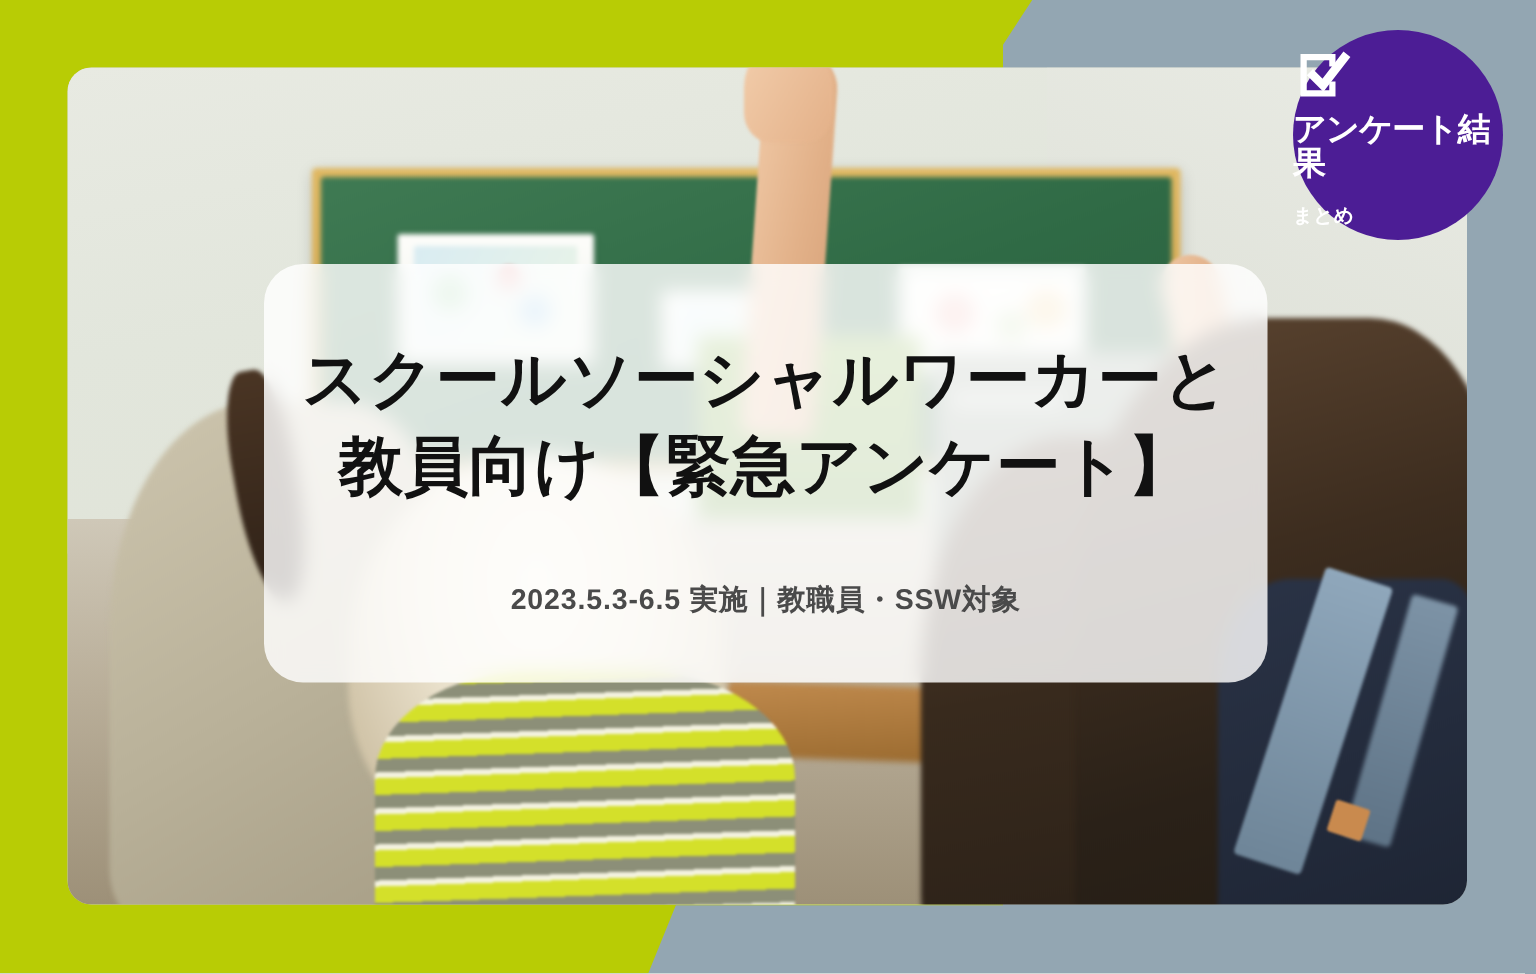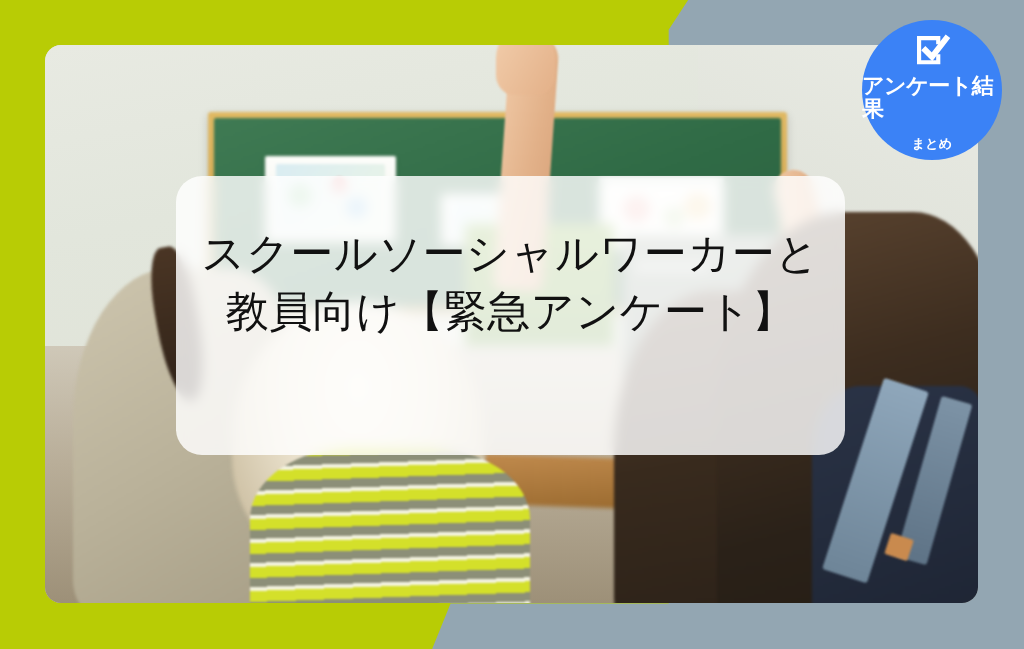--- a/index.html
+++ b/index.html
@@ -222,21 +222,21 @@
     width: 669px; height: 279px;
     background: rgba(255,255,255,.82);
     border-radius: 26px;
     backdrop-filter: blur(6px);
   }
   .title {
     position: absolute;
     left: 0; right: 0; top: 48px;
     text-align: center;
     color: #111;
-    font-weight: 400;
+    font-weight: 700;
     font-size: 43px;
     line-height: 1.35;
     letter-spacing: .01em;
     white-space: pre-line;
   }
   .subtitle {
     position: absolute;
     left: 0; right: 0; bottom: 42px;
     text-align: center;
     color: #4a4a4a;
@@ -244,24 +244,23 @@
     font-size: 19px;
     letter-spacing: .03em;
   }
 
   
   .badge {
     position: absolute;
     left: 862px; top: 20px;
     width: 140px; height: 140px;
     border-radius: 50%;
-    background: #3b82f6;
+    background: #4c1d95;
     display: flex;
     flex-direction: column;
-    align-items: center;
     justify-content: center;
     padding-top: 4px;
   }
   .badge-icon { width: 40px; height: 40px; margin-bottom: 3px; display:block; }
   .badge-main {
     color: #fff; font-weight: 700; font-size: 22px;
     letter-spacing: -.02em; line-height: 1.05;
   }
   .badge-sub {
     color: #fff; font-weight: 700; font-size: 13px;
@@ -307,20 +306,21 @@
       <div class="girl-right"></div>
       <div class="strap"></div>
       <div class="strap2"></div>
       <div class="buckle"></div>
     </div>
   </div>
 
   <div class="card">
     <div class="title">スクールソーシャルワーカーと
 教員向け【緊急アンケート】</div>
+    <div class="subtitle">2023.5.3-6.5 実施｜教職員・SSW対象</div>
   </div>
 
   <div class="badge">
     <svg class="badge-icon" viewBox="0 0 48 48" aria-hidden="true">
       <path d="M6 6 H34 V16 H29 V11 H11 V35 H29 V28 H34 V40 H6 Z" fill="#ffffff"></path>
       <path d="M16 23 L24 31 L41 9" stroke="#ffffff" stroke-width="7" fill="none" stroke-linecap="square" stroke-linejoin="miter"></path>
     </svg>
     <div class="badge-main">アンケート結果</div>
     <div class="badge-sub">まとめ</div>
   </div>

